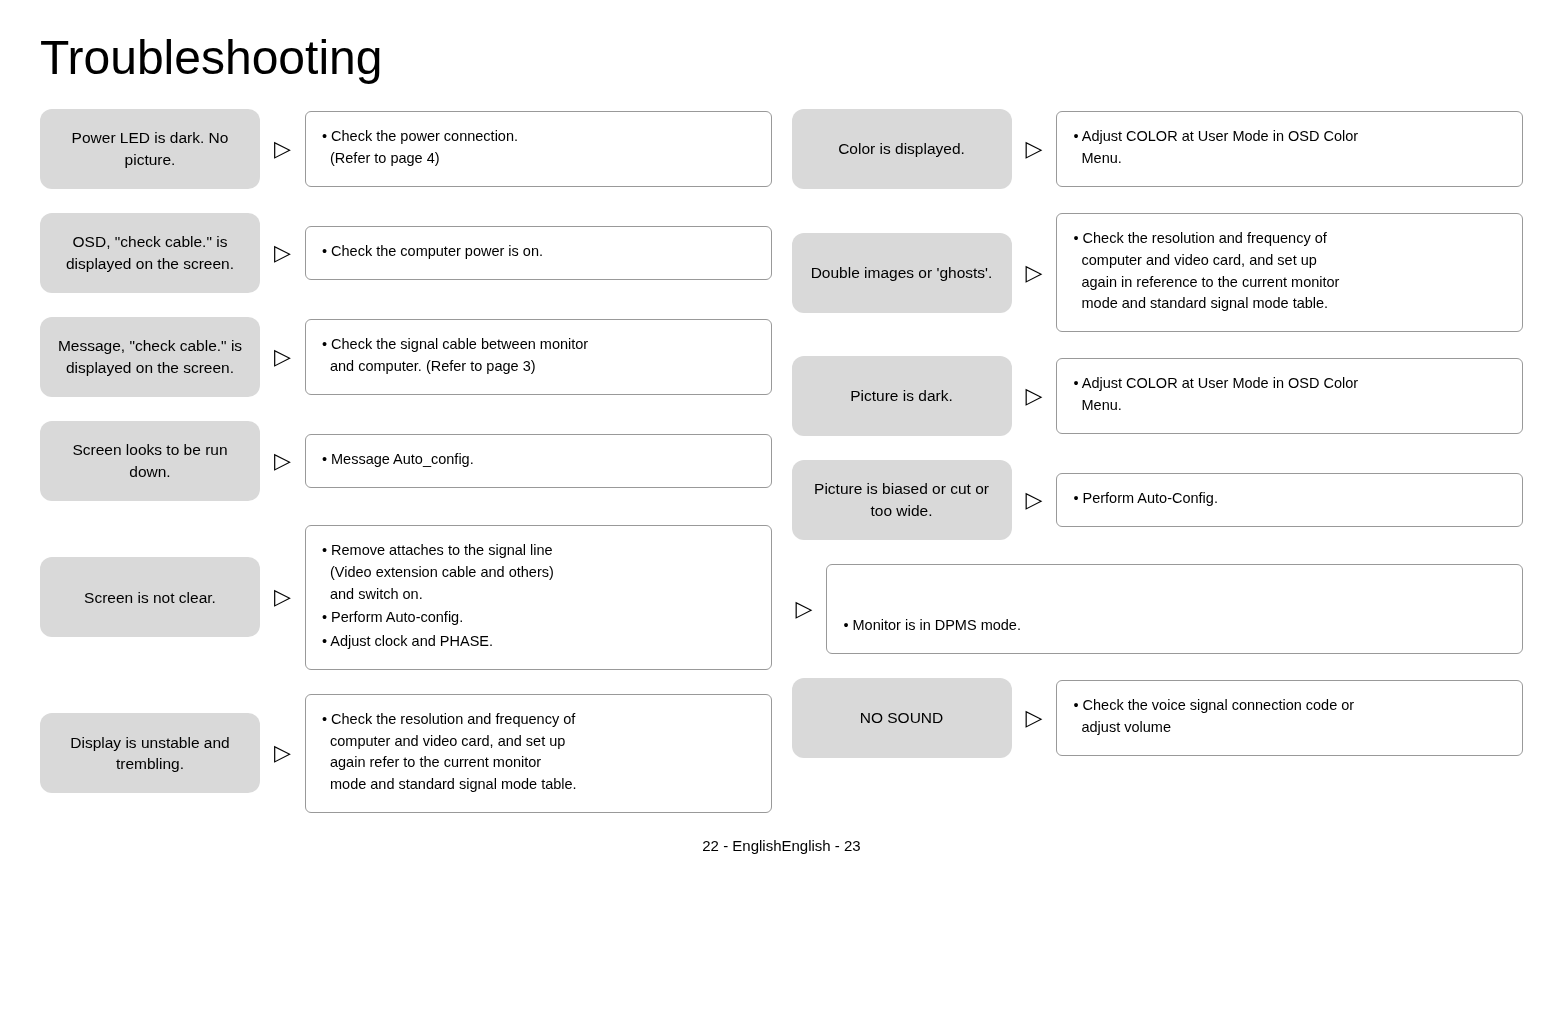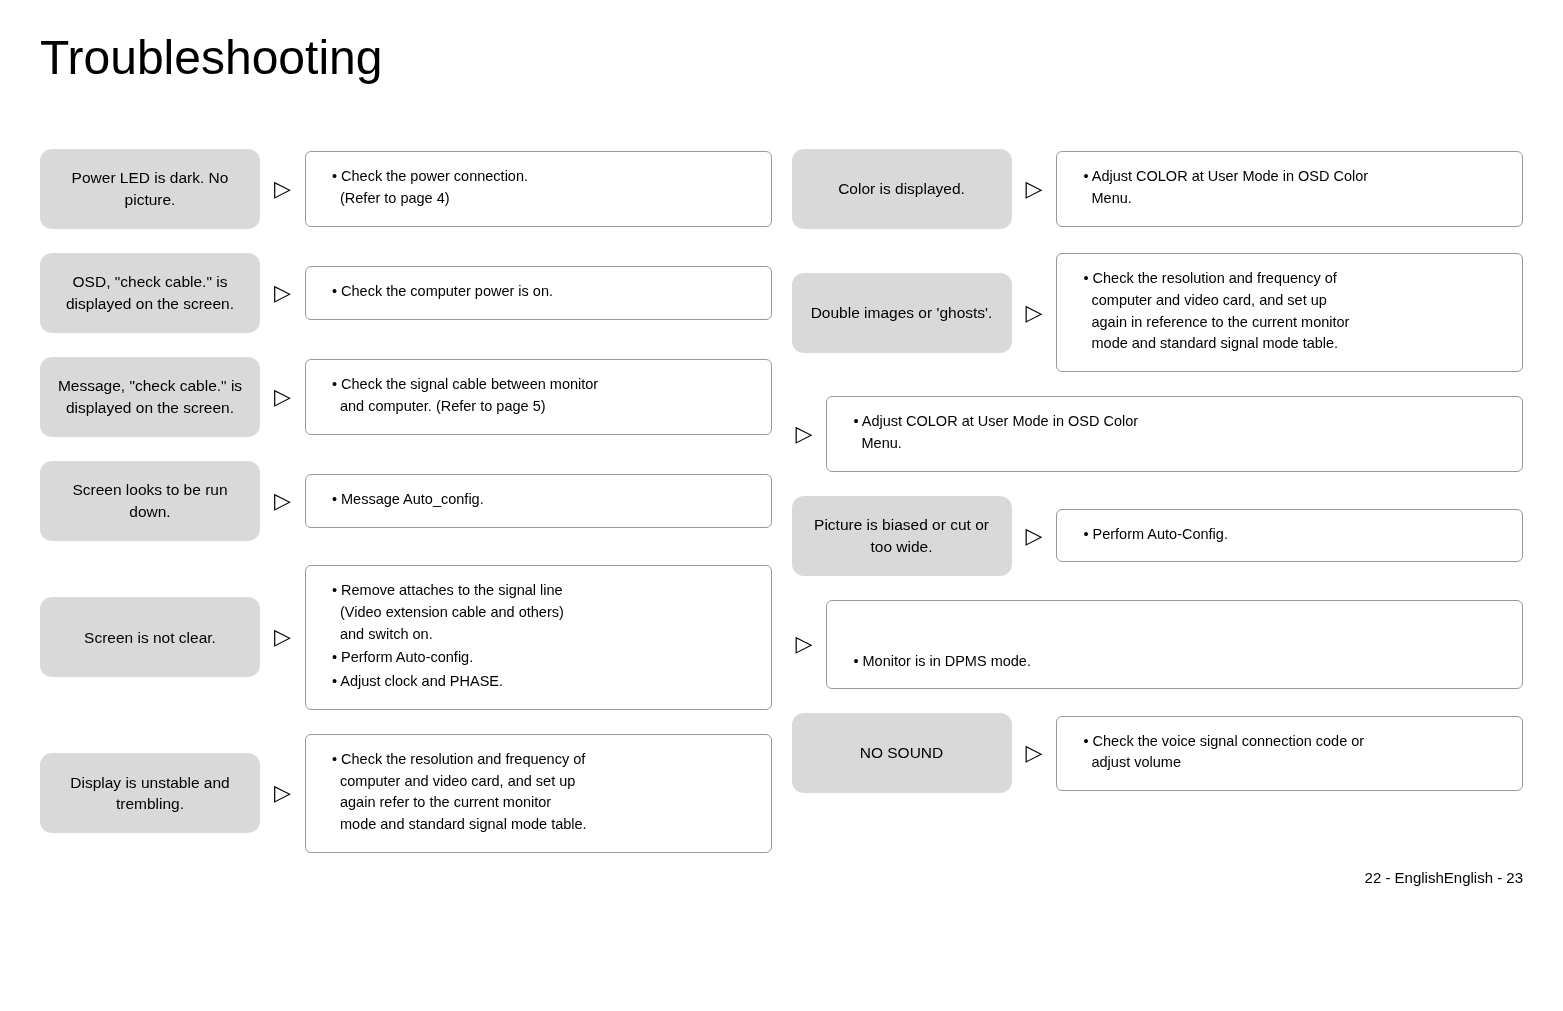--- a/index.html
+++ b/index.html
@@ -7,21 +7,21 @@
       font-family: Arial, sans-serif;
       background: #fff;
       color: #000;
       padding: 30px 40px 20px 40px;
       width: 1563px;
       min-height: 1011px;
     }
     h1 {
       font-size: 48px;
       font-weight: normal;
-      margin-bottom: 64px;
+      margin-bottom: 24px;
     }
     .content {
       display: flex;
       gap: 20px;
     }
     .column {
       flex: 1;
       display: flex;
       flex-direction: column;
       gap: 24px;
@@ -48,31 +48,31 @@
     .arrow {
       font-size: 22px;
       color: #000;
       flex-shrink: 0;
       margin: 0 4px;
     }
     .solution-box {
       border: 1.5px solid #999;
       border-radius: 6px;
       flex: 1;
-      padding: 14px 26px;
+      padding: 14px 16px;
       font-size: 14.5px;
       line-height: 1.5;
     }
     .solution-box p {
       margin-bottom: 2px;
     }
     .footer {
       display: flex;
-      justify-content: flex-end;
-      margin-top: 16px;
+      justify-content: center;
+      margin-top: 24px;
       font-size: 15px;
     }
   </style>
 </head>
 <body>
 
 <h1>Troubleshooting</h1>
 
 <div class="content">
   <div class="column" id="left-col">
@@ -94,21 +94,21 @@
           <p style="white-space: pre-wrap;">• Check the computer power is on.</p>
         </div>
       </div>
       <div class="row">
         <div class="problem-box">Message, "check cable."
 is displayed on the
 screen.</div>
         <div class="arrow">▷</div>
         <div class="solution-box">
           <p style="white-space: pre-wrap;">• Check the signal cable between monitor
-  and computer. (Refer to page 5)</p>
+  and computer. (Refer to page 3)</p>
         </div>
       </div>
       <div class="row">
         <div class="problem-box">Screen looks to be run
 down.</div>
         <div class="arrow">▷</div>
         <div class="solution-box">
           <p style="white-space: pre-wrap;">• Message Auto_config.</p>
         </div>
       </div>
@@ -149,20 +149,21 @@
 'ghosts'.</div>
         <div class="arrow">▷</div>
         <div class="solution-box">
           <p style="white-space: pre-wrap;">• Check the resolution and frequency of
   computer and video card, and set up
   again in reference to the current monitor
   mode and standard signal mode table.</p>
         </div>
       </div>
       <div class="row">
+        <div class="problem-box">Picture is dark.</div>
         <div class="arrow">▷</div>
         <div class="solution-box">
           <p style="white-space: pre-wrap;">• Adjust COLOR at User Mode in OSD Color
   Menu.</p>
         </div>
       </div>
       <div class="row">
         <div class="problem-box">Picture is biased or cut
 or too wide.</div>
         <div class="arrow">▷</div>

